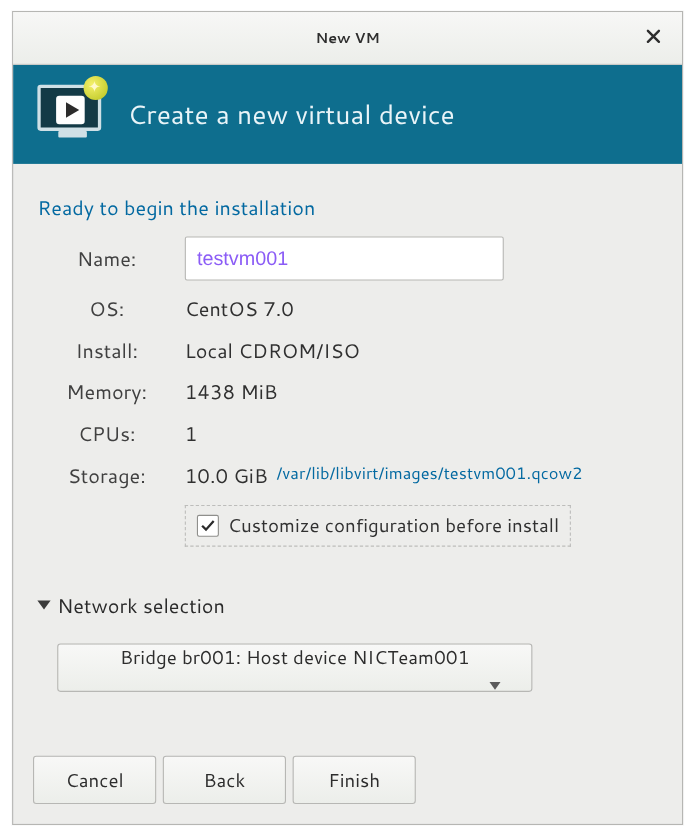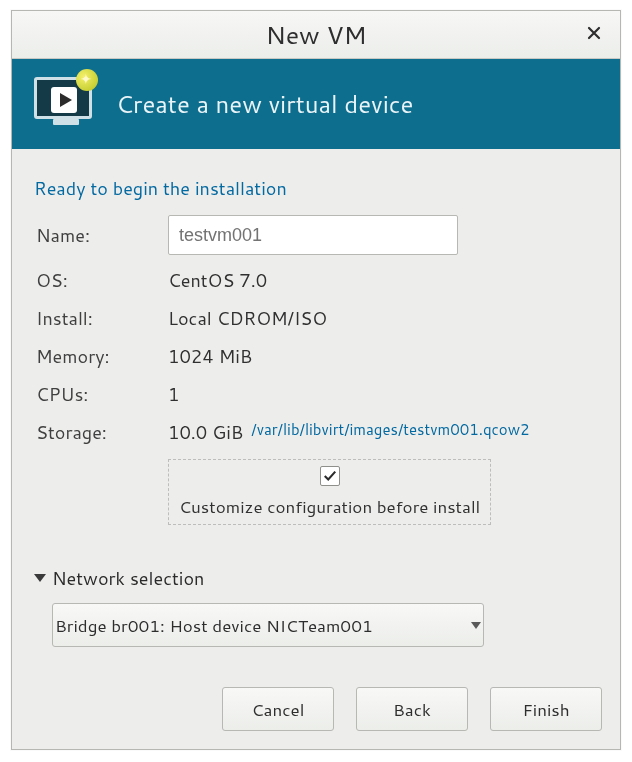--- a/index.html
+++ b/index.html
@@ -20,21 +20,21 @@
     box-shadow:0 0 0 1px rgba(0,0,0,0.02);
   }
   .titlebar {
     height:48px;
     background:linear-gradient(#f7f7f6,#eceeea);
     border-bottom:1px solid #c8c8c5;
     display:flex; align-items:center; justify-content:center;
     position:relative;
   }
   .titlebar .title {
-    font-weight:400; font-size:25px; color:#2e2e2e;
+    font-weight:700; font-size:13px; color:#2e2e2e;
   }
   .titlebar .close {
     position:absolute; right:12px; top:8px;
     width:28px; height:28px;
     display:flex;align-items:center;justify-content:center;
     font-size:20px; color:#3a3a3a; cursor:pointer;
     border-radius:3px;
   }
   .banner {
     background:#0e6e8e;
@@ -76,73 +76,72 @@
   }
   .lead { font-size:18px; color:#0369a1; margin-bottom:14px; }
 
   .grid {
     display:grid;
     grid-template-columns: 122px 1fr;
     column-gap:10px; row-gap:12px;
     align-items:center;
     margin-left:2px;
   }
-  .lbl { text-align:left; color:#404040; font-size:18px;}
+  .lbl { text-align:center; color:#404040; font-size:18px;}
   .val { text-align:left; color:#303030; font-size:18px;}
   input.text {
     width:290px; height:40px;
     border:1px solid #b7b7b4; background:#fff;
-    padding:0 10px; font-size:18px; color:#737373;
+    padding:0 10px; font-size:18px; color:#8b5cf6;
     outline:none; border-radius:2px;
   }
   .storage-line { display:flex; align-items:flex-start; gap:8px; }
   .storage-path { font-size:15px; color:#0369a1; }
 
   .check-row {
     grid-column:2 / 3;
     margin-top:2px;
     border:1px dashed #bdbdbb;
     padding:6px 10px;
     display:flex; align-items:center; gap:8px;
     width:fit-content;
-    flex-direction:column;
   }
   .checkbox {
     width:20px;height:20px;border:1px solid #8f8f8c;background:#fff;border-radius:2px;
     display:flex;align-items:center;justify-content:center;cursor:pointer;
   }
   .checkbox svg { width:14px;height:14px; }
   .check-label{font-size:17px;color:#313131;}
 
   .net-section{ margin-top:40px;text-align:right; }
   .expander{
     display:flex; align-items:center; gap:6px; cursor:pointer;
     font-size:18px; color:#2b2b2b;
   }
   .tri-down {
     width:0;height:0;border-left:6px solid transparent;border-right:6px solid transparent;
     border-top:8px solid #3a3a3a;
   }
   .dropdown{
-    margin-top:12px; margin-left:18px;
+    margin-top:22px; margin-left:18px;
     height:44px; width:432px;
     background:linear-gradient(#f8f8f7,#eceeea);
     border:1px solid #b7b7b4; border-radius:3px;
-    display:flex; align-items:center; padding:0 2px; gap:10px;
-    cursor:pointer; font-size:17px; color:#2d2d2d;
+    display:flex; align-items:center; padding:0 28px; gap:10px;
+    cursor:pointer; font-size:17px; color:#2d2d2d;flex-direction:column;
   }
   .dropdown .dd-arrow{
     margin-left:auto;
     width:0;height:0;border-left:5px solid transparent;border-right:5px solid transparent;
     border-top:7px solid #5a5a5a;
   }
 
   .buttons{
     padding:12px 18px 18px 18px;
-    display:flex; justify-content:flex-end; gap:22px;
+    display:flex; gap:6px;
   }
   .btn{
     min-width:112px; height:44px;
     background:linear-gradient(#f8f8f7,#eceeea);
     border:1px solid #b7b7b4; border-radius:3px;
     font-size:17px; color:#2d2d2d;
     display:flex;align-items:center;justify-content:center;
     cursor:pointer;
   }
 </style>
@@ -181,21 +180,21 @@
         <input class="text" type="text" value="testvm001" style="">
       </div>
 
       <div class="lbl">OS:</div>
       <div class="val">CentOS 7.0</div>
 
       <div class="lbl">Install:</div>
       <div class="val">Local CDROM/ISO</div>
 
       <div class="lbl">Memory:</div>
-      <div class="val">1024 MiB</div>
+      <div class="val">1438 MiB</div>
 
       <div class="lbl">CPUs:</div>
       <div class="val">1</div>
 
       <div class="lbl">Storage:</div>
       <div class="val storage-line">
         <span>10.0 GiB</span>
         <span class="storage-path">/var/lib/libvirt/images/testvm001.qcow2</span>
       </div>
 

